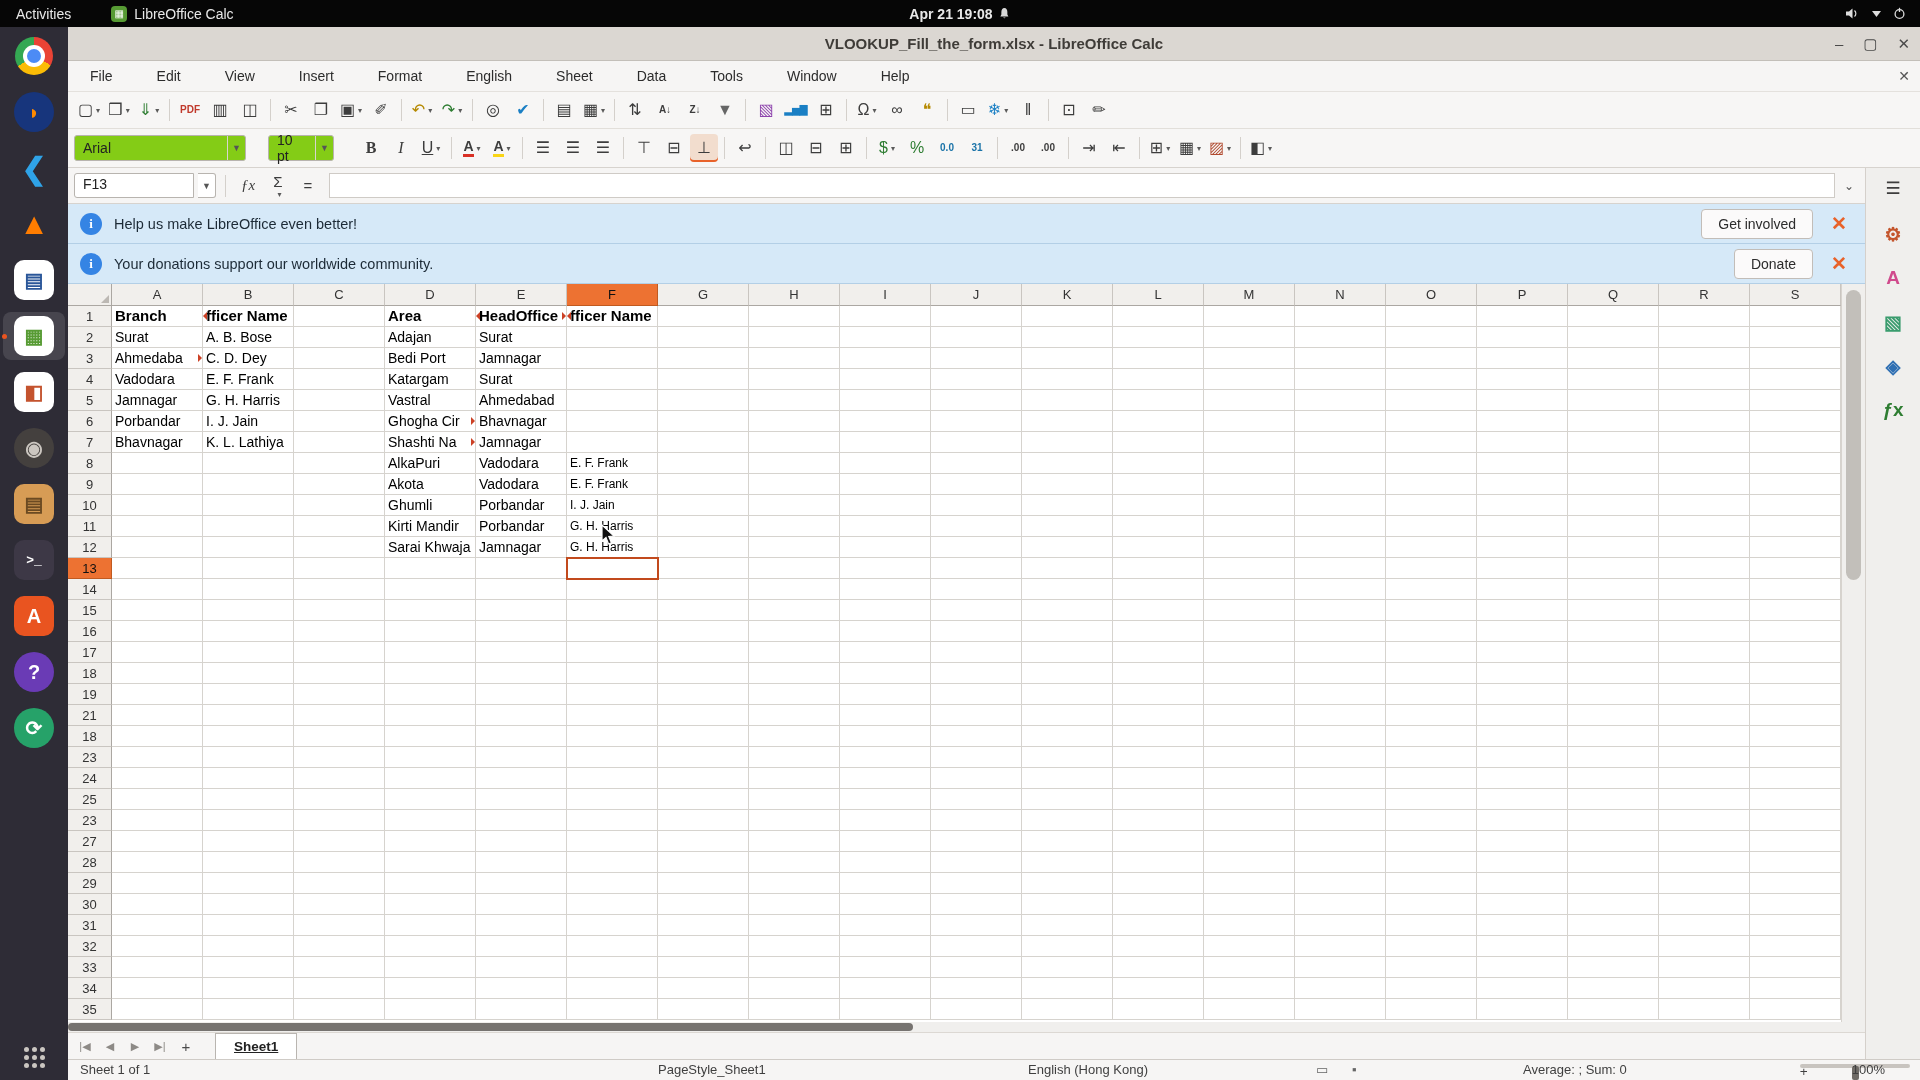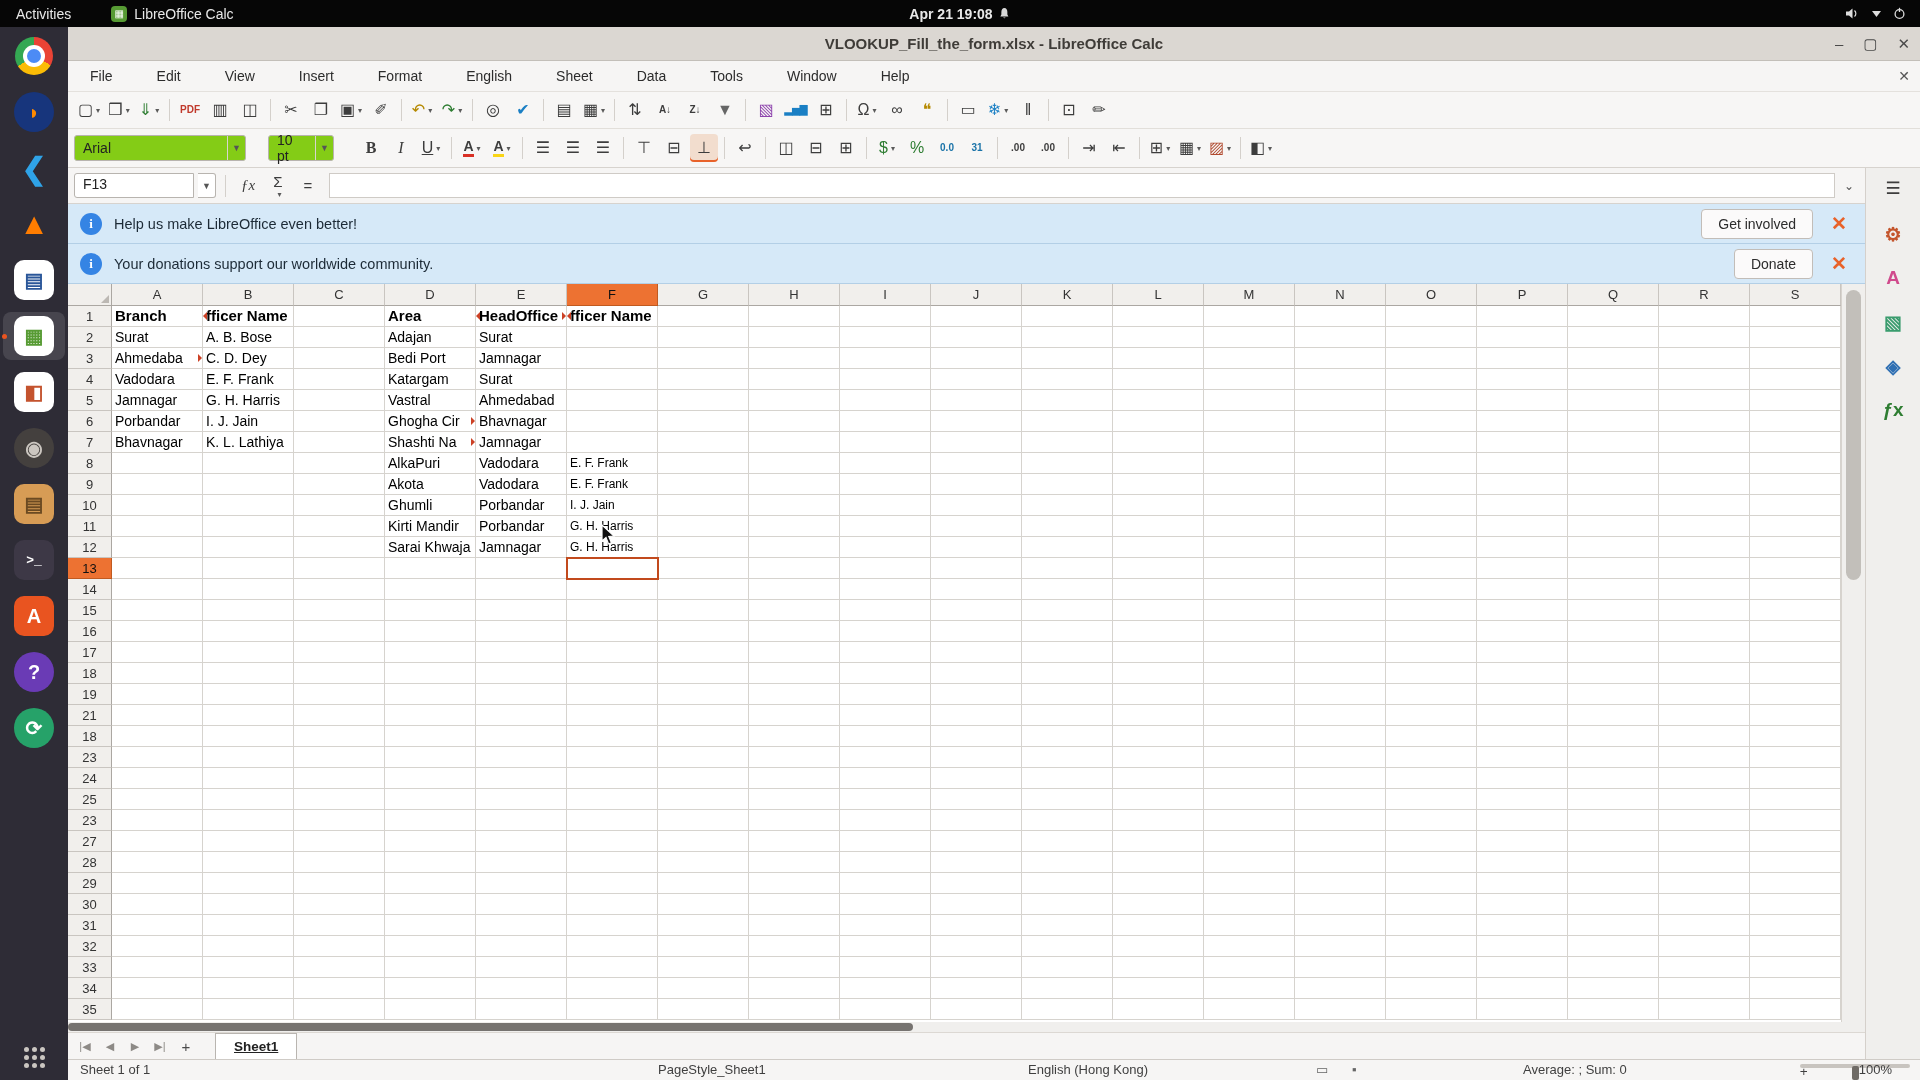--- a/index.html
+++ b/index.html
@@ -91,21 +91,21 @@
   .sheet-tab{height:26px;margin-left:14px;padding:0 18px;background:#fff;border:1px solid #b9b5b0;border-bottom:none;display:flex;align-items:center;font-weight:bold;text-decoration:underline;color:#222}
   
   .statusbar{position:absolute;top:1032px;left:0;width:1852px;height:21px;background:#f6f5f4;border-top:1px solid #cfcbc6;font-size:13px;color:#3f3f3f}
   .statusbar span{position:absolute;top:2px}
   .st-sheet{left:12px}.st-style{left:590px}.st-lang{left:960px}
   .st-selmode{left:1248px;color:#666}.st-mod{left:1284px;color:#666}
   .st-stats{left:1455px}
   .zoomwrap{position:absolute;right:120px;top:2px;display:flex;align-items:center;gap:6px}
   .ztrack{width:110px;height:4px;background:#c8c4bf;border-radius:2px;position:relative}
   .zthumb{position:absolute;left:52px;top:-5px;width:7px;height:14px;background:#6f6b66;border-radius:2px}
-  .st-zoom{right:28px;left:auto}
+  .st-zoom{right:35px;left:auto}
   
   .sidebar{position:absolute;top:141px;right:0;width:55px;height:891px;background:#f0efed;border-left:1px solid #d5d0cb;display:flex;flex-direction:column;align-items:center;padding-top:6px;gap:4px}
   .sb-burger{width:30px;height:28px;display:grid;place-items:center;font-size:17px;color:#3d3d3d;margin-bottom:8px}
   .sb-tab{width:40px;height:40px;display:grid;place-items:center;font-size:19px;font-weight:bold;border-radius:5px}
   
   .cursor{position:absolute;left:600px;top:524px;z-index:60;pointer-events:none}
 </style>
 </head>
 <body>
 

